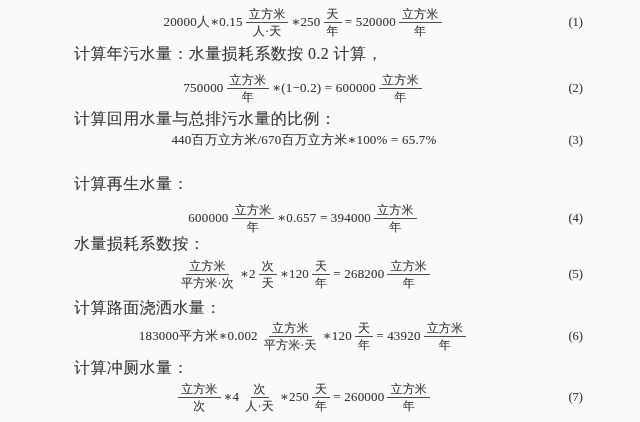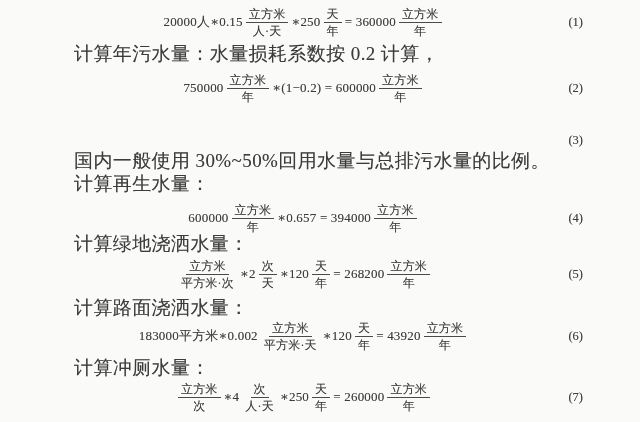--- a/index.html
+++ b/index.html
@@ -18,21 +18,21 @@
     position: relative;
     width: 640px;
     height: 422px;
     background: #fafaf8;
     text-shadow: 0 0 0.6px rgba(80,80,80,0.45);
   }
   .para {
     position: absolute;
     left: 74px;
     right: 30px;
-    font-size: 19px;
+    font-size: 16px;
     line-height: 15px;
     letter-spacing: 0.4px;
     white-space: pre;
   }
   .eq {
     position: absolute;
     left: 0;
     right: 0;
     height: 36px;
     display: flex;
@@ -87,21 +87,21 @@
       <span class="t">20000人∗0.15</span>
       <span class="frac">
           <span class="num">立方米</span>
           <span class="den">人·天</span>
         </span>
       <span class="t">∗250</span>
       <span class="frac">
           <span class="num">天</span>
           <span class="den">年</span>
         </span>
-      <span class="t">= 360000</span>
+      <span class="t">= 520000</span>
       <span class="frac">
           <span class="num">立方米</span>
           <span class="den">年</span>
         </span>
     </div>
     <div class="eqno">(1)</div>
   </div>
 
   <div class="para" style="top:46px">计算年污水量：水量损耗系数按 0.2 计算，</div>
 
@@ -114,46 +114,49 @@
         </span>
       <span class="t">∗(1−0.2) = 600000</span>
       <span class="frac">
           <span class="num">立方米</span>
           <span class="den">年</span>
         </span>
     </div>
     <div class="eqno">(2)</div>
   </div>
 
+  <div class="para" style="top:111px">计算回用水量与总排污水量的比例：</div>
 
   <div class="eq" style="top:122px">
+    <div class="formula">
+      <span class="t">440百万立方米/670百万立方米∗100% = 65.7%</span>
+    </div>
     <div class="eqno">(3)</div>
   </div>
 
-  <div class="para" style="top:153px">国内一般使用 30%~50%回用水量与总排污水量的比例。</div>
 
   <div class="para" style="top:176px">计算再生水量：</div>
 
   <div class="eq" style="top:200px">
     <div class="formula">
       <span class="t">600000</span>
       <span class="frac">
           <span class="num">立方米</span>
           <span class="den">年</span>
         </span>
       <span class="t">∗0.657 = 394000</span>
       <span class="frac">
           <span class="num">立方米</span>
           <span class="den">年</span>
         </span>
     </div>
     <div class="eqno">(4)</div>
   </div>
 
-  <div class="para" style="top:236px">计算绿地浇洒水量：</div>
+  <div class="para" style="top:236px">水量损耗系数按：</div>
 
   <div class="eq" style="top:256px">
     <div class="formula">
       <span class="frac">
           <span class="num">立方米</span>
           <span class="den">平方米·次</span>
         </span>
       <span class="t">∗2</span>
       <span class="frac">
           <span class="num">次</span>

